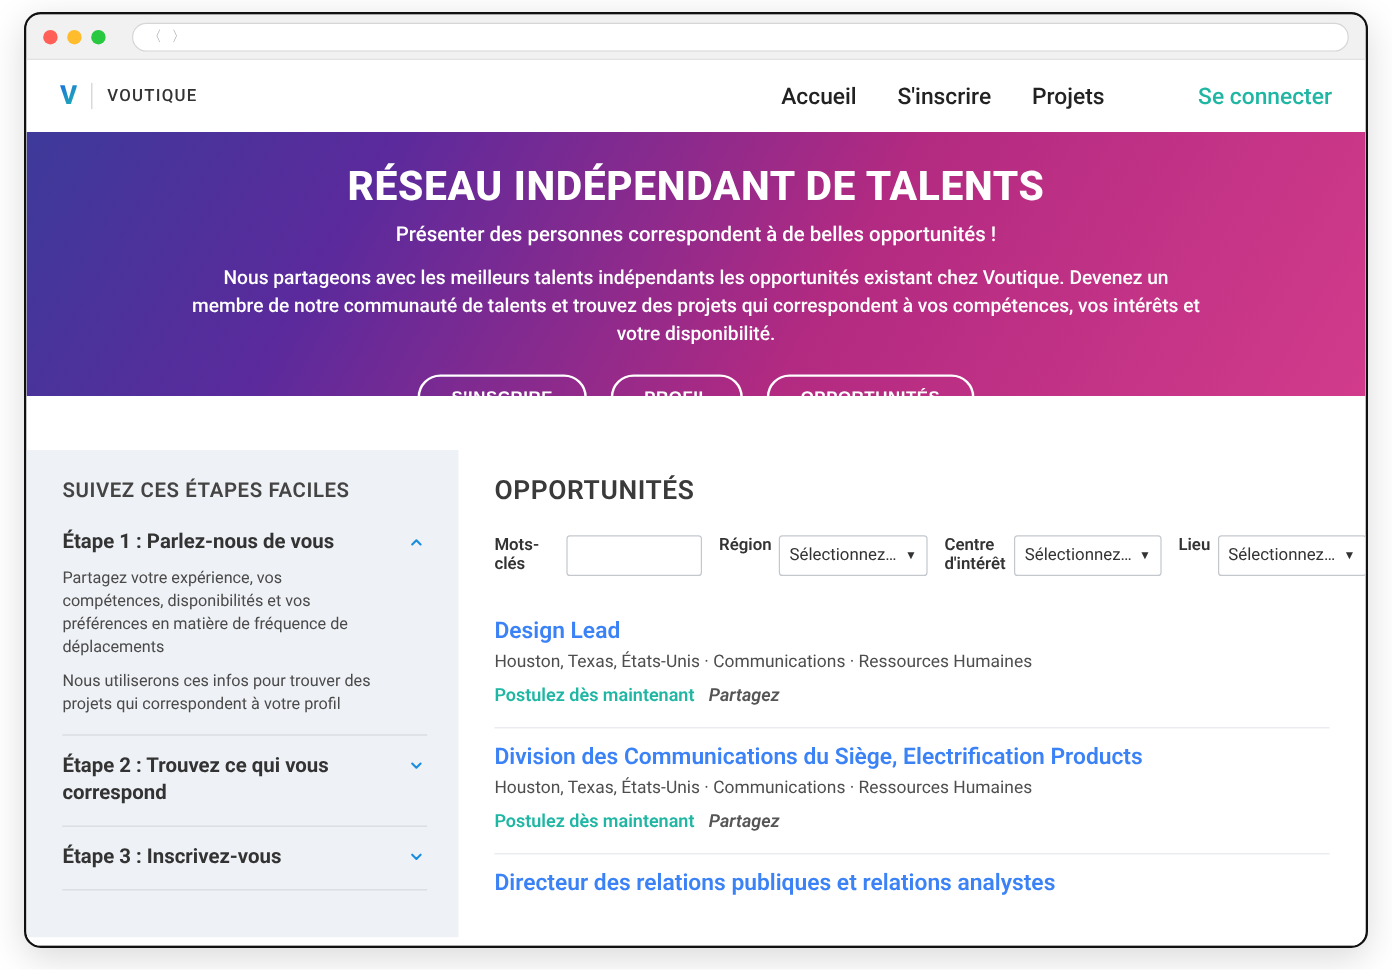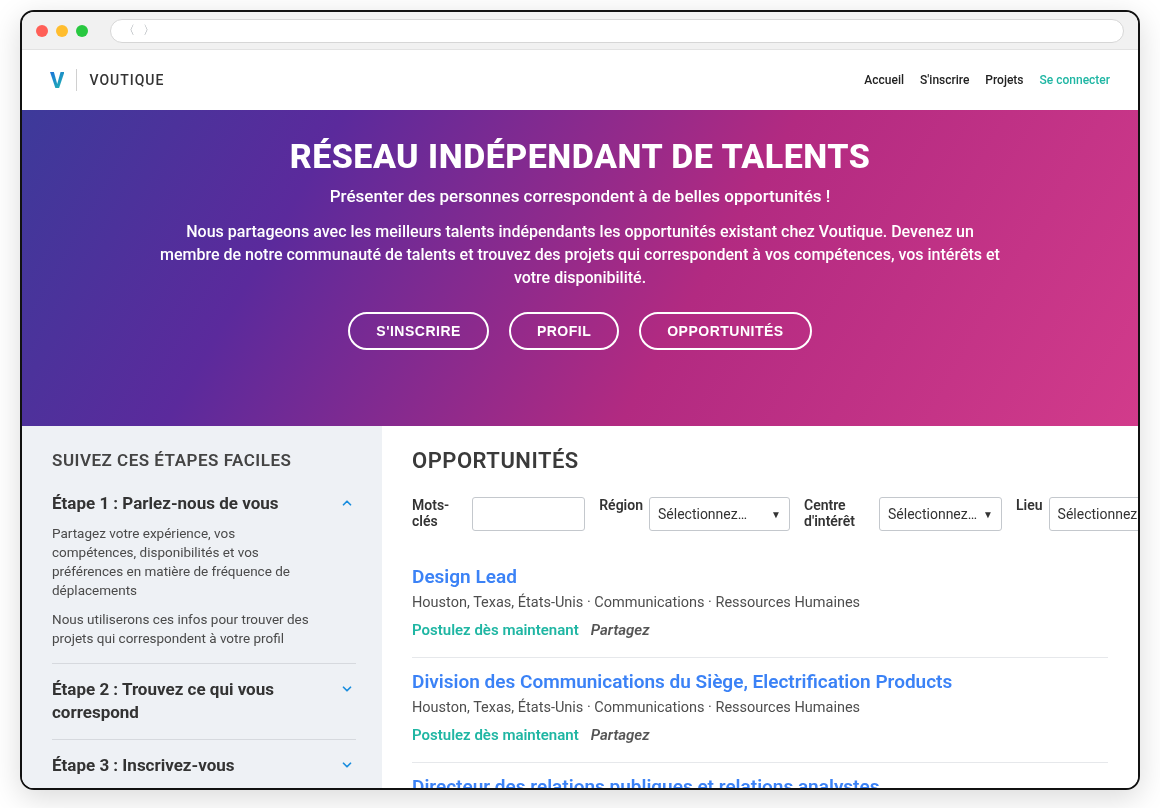--- a/index.html
+++ b/index.html
@@ -11,48 +11,48 @@
   .dot.red{background:#ff5f57;} .dot.yellow{background:#ffbd2e;} .dot.green{background:#28c840;}
   .urlbar { flex:1; height:24px; margin-left:14px; border:1px solid #d6d6d6; border-radius:12px; background:#fff; display:flex; align-items:center; padding:0 12px; color:#9aa0a6; font-size:14px; gap:8px;}
   .arrows { display:flex; gap:8px; font-size:12px; color:#9aa0a6;}
   .content { height: calc(100% - 38px); overflow:hidden; position:relative; background:#fff;}
   
   .topnav { height:60px; display:flex; align-items:center; padding:0 28px; }
   .logo { display:flex; align-items:center; gap:12px; }
   .logo .mark { font-weight:800; font-size:22px; background:linear-gradient(135deg,#1c6be0 0%, #1fbfa7 100%); -webkit-background-clip:text; background-clip:text; color:transparent;}
   .logo .sep { width:1px; height:22px; background:#d0d0d0;}
   .logo .brand { letter-spacing:1px; color:#333; font-size:14px; font-weight:500;}
-  .navlinks { margin-left:auto; display:flex; gap:16px; font-size:12px; color:#222; font-weight:500;}
+  .navlinks { margin-left:auto; display:flex; gap:34px; font-size:19px; color:#222; font-weight:500;}
   .navlinks a { text-decoration:none; color:#222; cursor:pointer;}
-  .navlinks .accent { color:#1fb6a3;}
-  
-  .hero { position:relative; height:316px; color:#fff; text-align:center; padding:26px 60px 20px; background: linear-gradient(120deg, #3d3a9a 0%, #5b2a9c 25%, #b22a81 60%, #d23b8b 100%); }
+  .navlinks .accent { color:#1fb6a3;margin-left:44px;}
+  
+  .hero { position:relative; height:220px; color:#fff; text-align:center; padding:26px 60px 20px; background: linear-gradient(120deg, #3d3a9a 0%, #5b2a9c 25%, #b22a81 60%, #d23b8b 100%); }
   .hero h1 { font-size:34px; font-weight:800; letter-spacing:.5px; margin-bottom:10px;}
   .hero .sub1 { font-size:17px; margin-bottom:14px; font-weight:500;}
   .hero .sub2 { font-size:16px; line-height:1.45; max-width:840px; margin:0 auto; font-weight:500;}
   .hero .ctas { margin-top:22px; display:flex; gap:20px; justify-content:center;}
   .pill { border:2px solid #fff; border-radius:24px; padding:9px 26px; font-size:14px; font-weight:700; letter-spacing:.5px; cursor:pointer; background:transparent; color:#fff;}
   
-  .cols { display:flex; height: calc(100% - 60px - 272px);}
+  .cols { display:flex; height: calc(100% - 60px - 272px); margin-top: 45px;}
   .sidebar { width:360px; background:#eef1f5; padding:24px 26px 0 30px; color:#333; overflow:hidden;}
   .sidebar h3 { font-size:17px; letter-spacing:.5px; font-weight:600; margin-bottom:22px; color:#444;}
   .step { border-bottom:1px solid #d6d9de; padding:14px 0 16px; position:relative;}
   .step:first-of-type{ padding-top:0;}
   .step-head { display:flex; align-items:flex-start; justify-content:space-between; gap:10px;}
   .step-title { font-size:17px; font-weight:700; color:#333; line-height:1.3; max-width:270px;}
   .chev { flex-shrink:0; width:18px; height:18px; display:flex; align-items:center; justify-content:center; color:#1a8dde; margin-top:2px;}
   .step p { font-size:13.5px; color:#4a4a4a; margin-top:10px; line-height:1.4; max-width:260px;}
   
   .main { flex:1; padding:22px 30px 0 30px; color:#333; overflow:hidden;}
   .main h2 { font-size:22px; letter-spacing:.5px; font-weight:600; color:#3a3a3a; margin-bottom:22px;}
   .filters { display:flex; gap:14px; align-items:flex-end; margin-bottom:22px;}
   .field { display:flex; flex-direction:row; gap:6px;}
   .field label { font-size:14px; font-weight:600; color:#333;}
   .inp { height:34px; border:1px solid #c4c8cd; border-radius:3px; background:#fff; padding:0 8px; font-size:14px; display:flex; align-items:center; justify-content:space-between; gap:6px; color:#333;}
-  .sel { width:141px; }
+  .sel { width:124px; }
   .kw { width:130px; }
   .caret { font-size:10px; color:#333;}
   .btn-search { height:36px; padding:0 18px; background:#0a7edb; color:#fff; font-size:15px; font-weight:600; border:none; border-radius:3px; cursor:pointer;}
   .job { padding:12px 0 18px; border-bottom:1px solid #e6e8eb;}
   .job:last-child{ border-bottom:none;}
   .job h4 { font-size:19px; font-weight:600; color:#3b82f6; margin-bottom:6px;}
   .meta { font-size:14.5px; color:#4e4e4e; margin-bottom:10px;}
   .actions { display:flex; gap:12px; font-size:15px;}
   .actions .apply { color:#1fb6a3; font-weight:600; cursor:pointer;}
   .actions .share { color:#555; font-weight:600; cursor:pointer;font-style:italic;}

